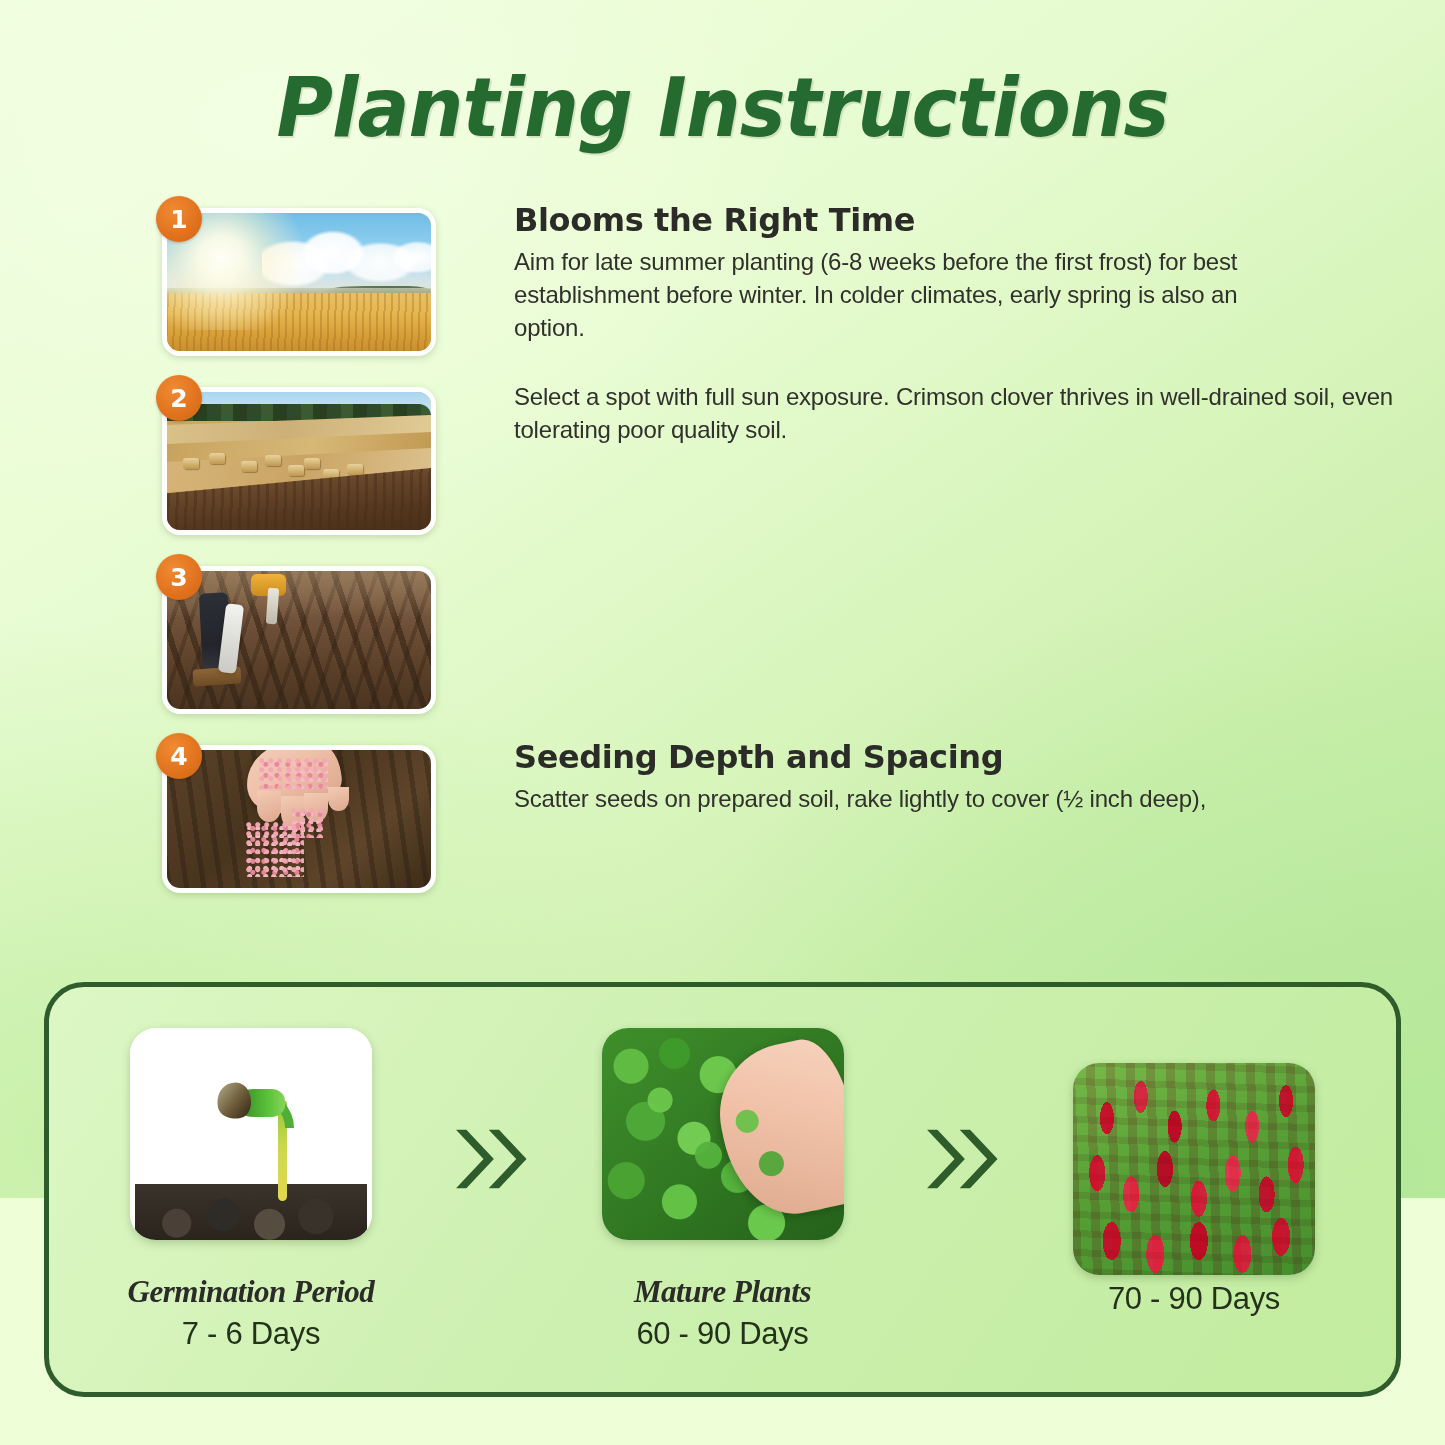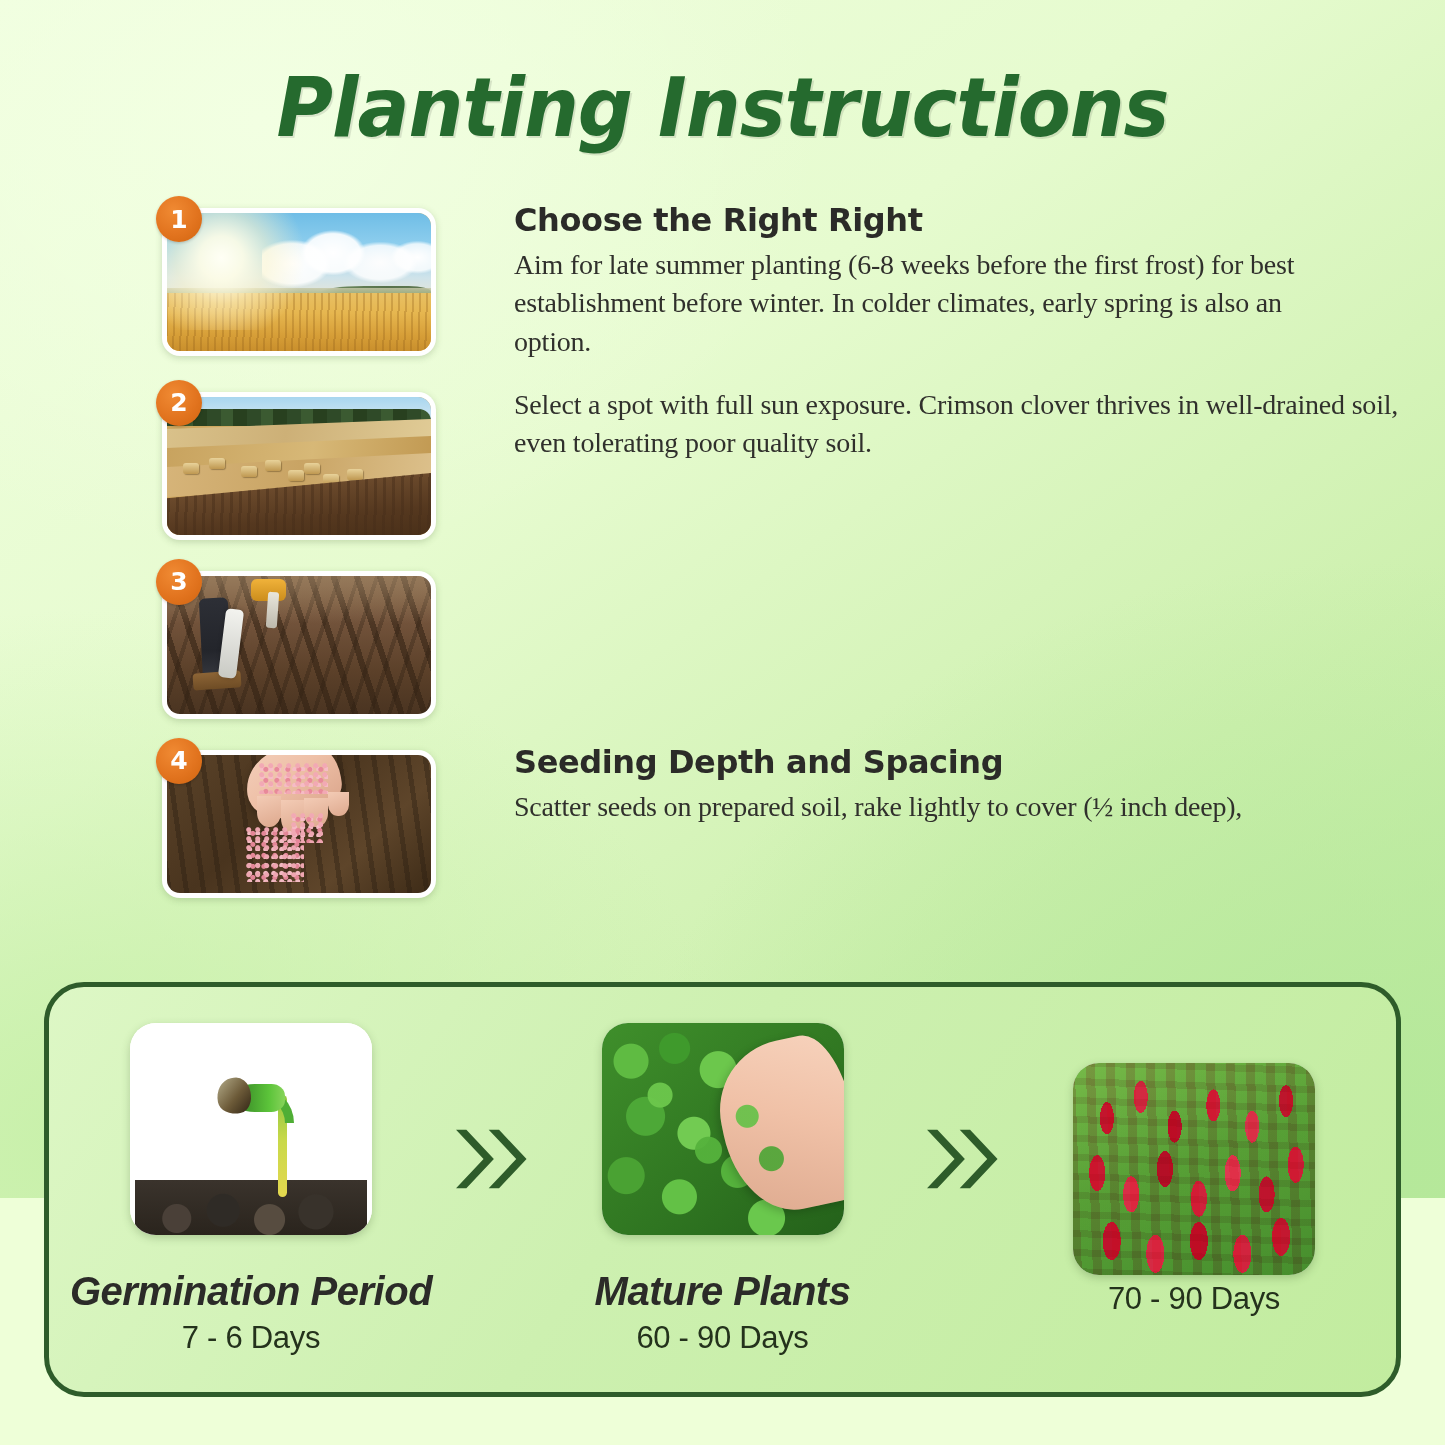--- a/index.html
+++ b/index.html
@@ -108,22 +108,22 @@
   .step-title {
     font-family: "DejaVu Sans", sans-serif;
     font-size: 32px;
     font-weight: 700;
     color: #2b2b28;
     letter-spacing: -0.4px;
     line-height: 1.15;
     margin-bottom: 7px;
   }
   .step-body {
-    font-family: Liberation Serif, serif;
-    font-size: 28px;
+    font-family: Liberation Sans, sans-serif;
+    font-size: 24px;
     line-height: 1.37;
     color: #30302c;
     letter-spacing: -0.2px;
     max-width: 890px;
   }
   .step-1 .step-body { max-width: 800px; }
   .step-3 .step-body { max-width: 905px; }
 
   
   .img-wheat {
@@ -261,24 +261,24 @@
     width: 242px;
     height: 212px;
     border-radius: 26px;
     overflow: hidden;
     position: relative;
     box-shadow: 0 3px 9px rgba(50,85,35,0.25);
     background: #ffffff;
   }
   .tl-label {
     margin-top: 34px;
-    font-family: Liberation Sans, sans-serif;
+    font-family: Liberation Serif, serif;
     font-style: italic;
     font-weight: 700;
-    font-size: 40px;
+    font-size: 31px;
     color: #2b2b28;
     letter-spacing: -0.5px;
     white-space: nowrap;
   }
   .tl-value {
     margin-top: 6px;
     font-family: "Liberation Sans", sans-serif;
     font-size: 31px;
     color: #24321c;
     letter-spacing: -0.3px;
@@ -389,21 +389,21 @@
             <div class="sky"></div>
             <div class="clouds"></div>
             <div class="treeline"></div>
             <div class="horizon"></div>
             <div class="wheat"></div>
             <div class="sunglow"></div>
           </div>
         </div>
       </div>
       <div class="step-text">
-        <div class="step-title">Choose the Right Right</div>
+        <div class="step-title">Blooms the Right Time</div>
         <div class="step-body">Aim for late summer planting (6-8 weeks before the first frost) for best establishment before winter. In colder climates, early spring is also an option.</div>
       </div>
     </div>
 
     <div class="step step-2">
       <div class="thumb-wrap">
         <div class="badge">2</div>
         <div class="thumb">
           <div class="thumb-inner img-field">
             <div class="f-sky"></div>

